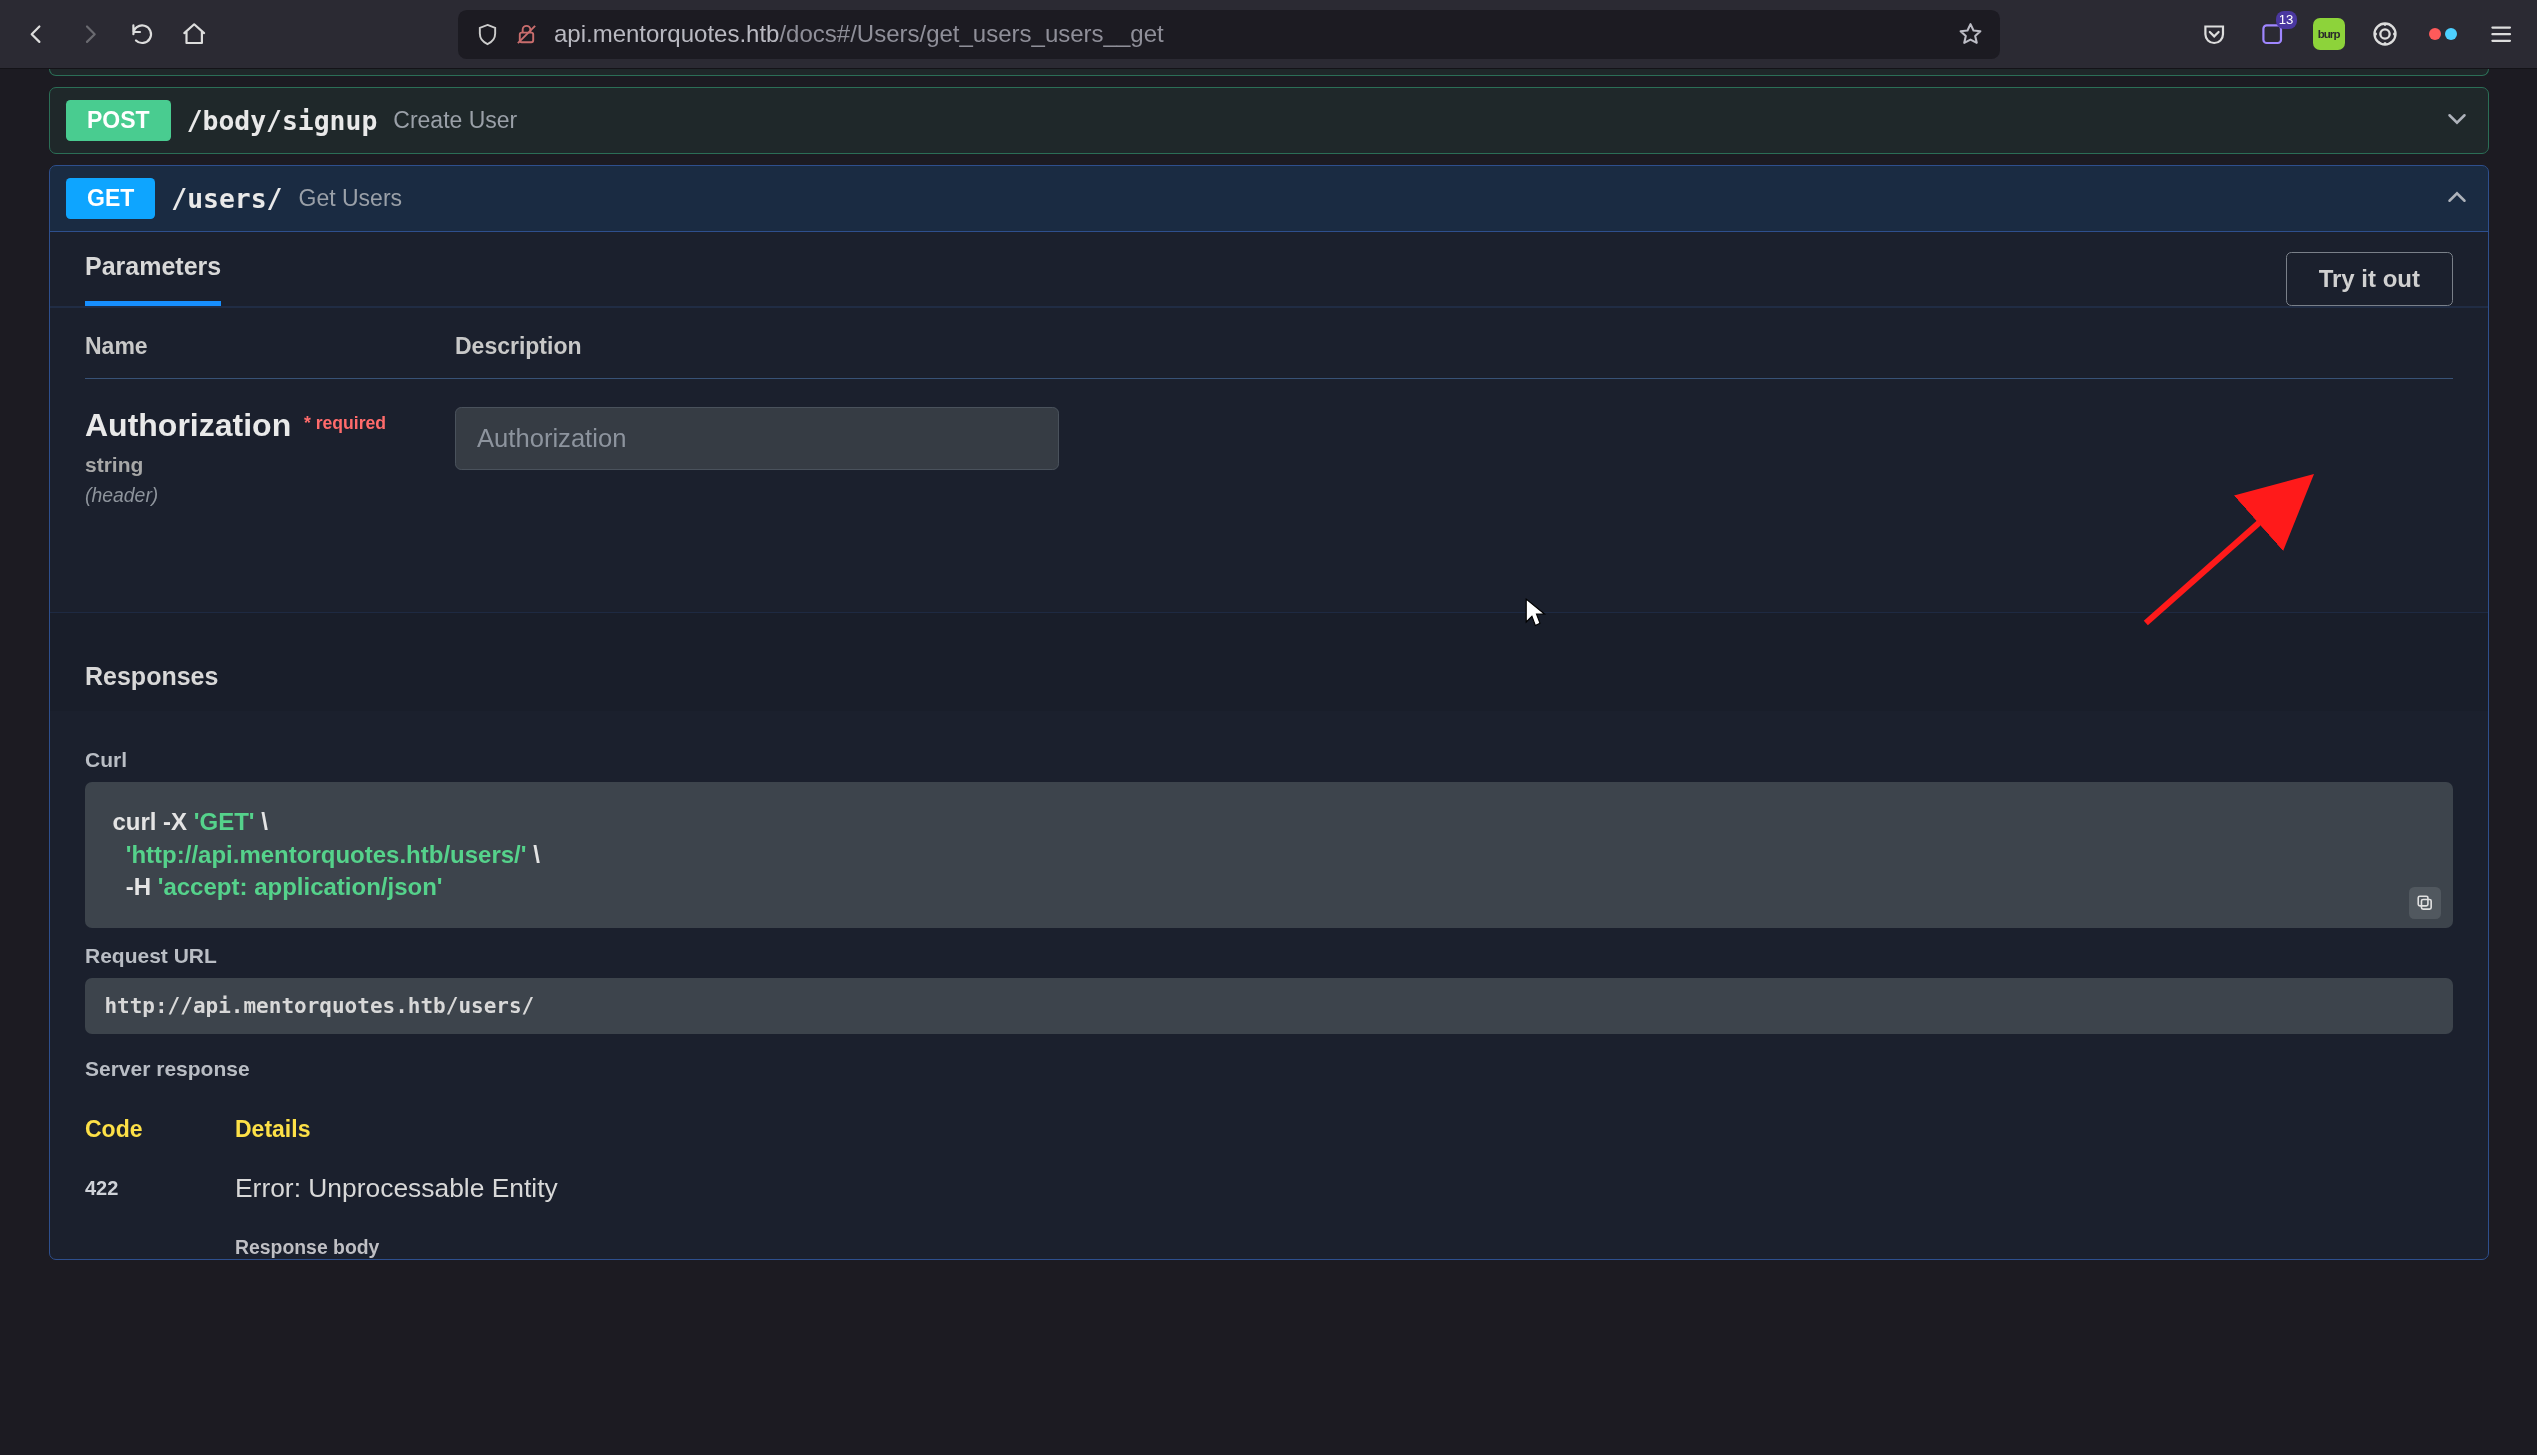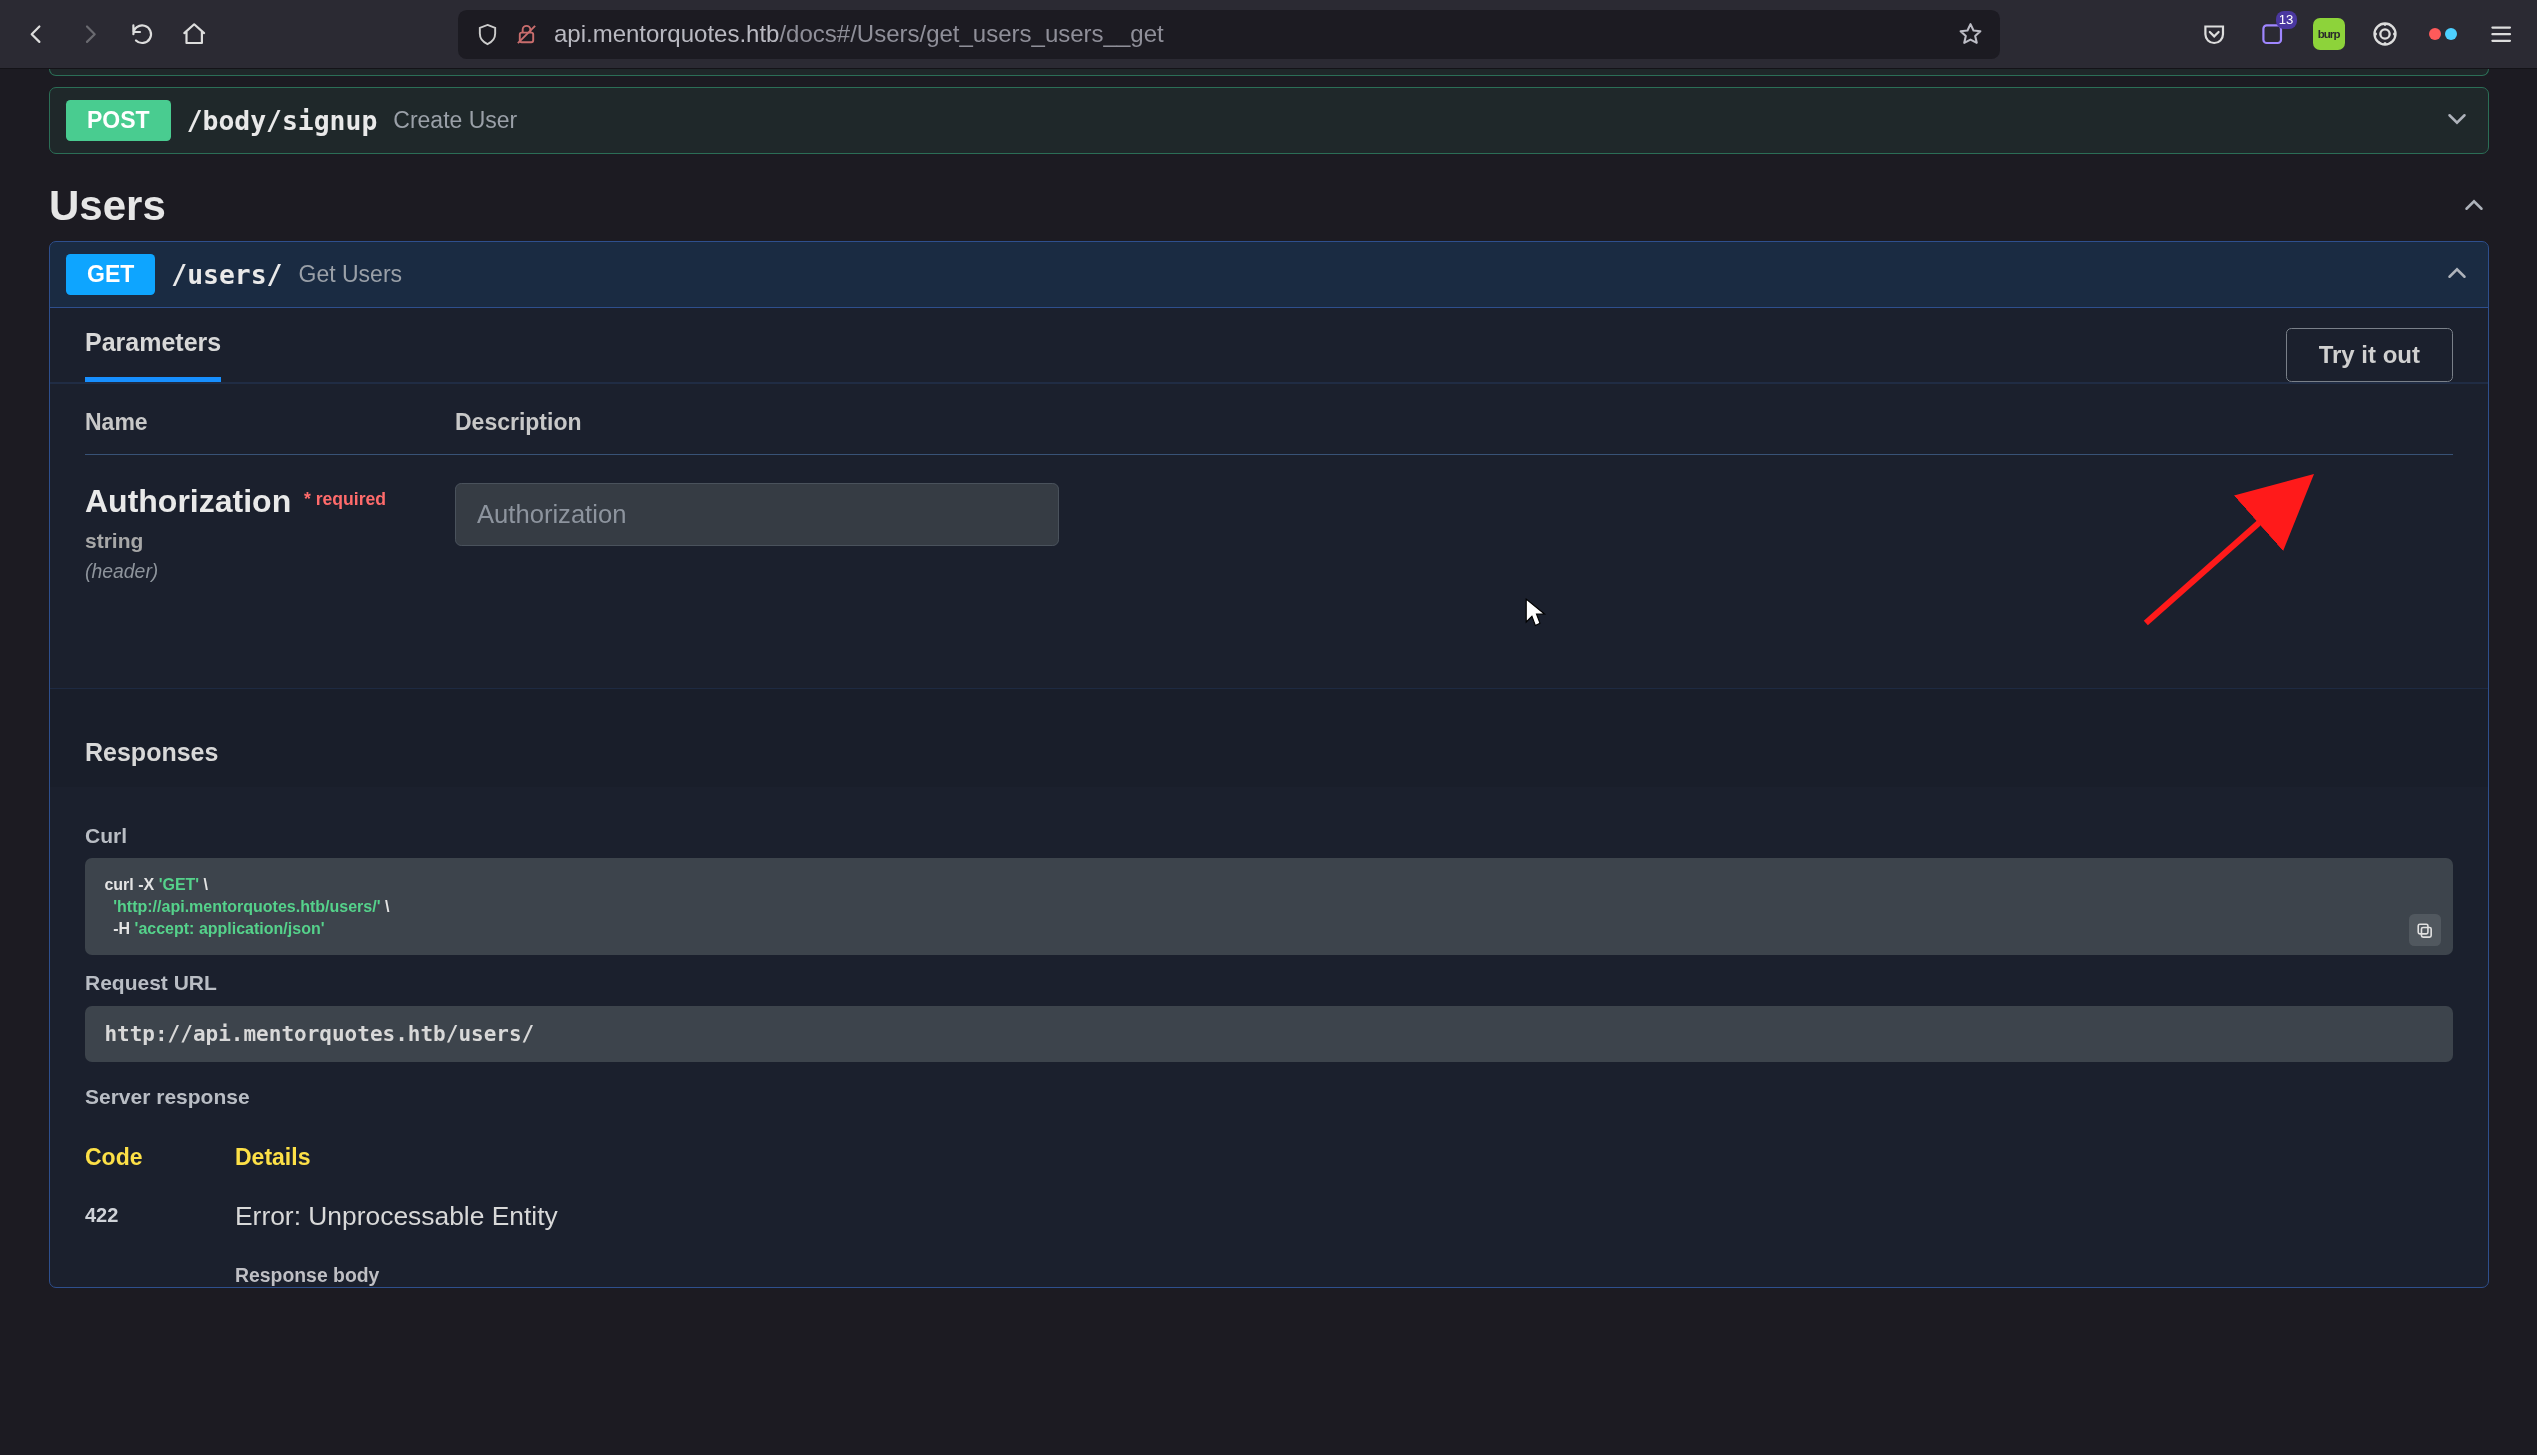--- a/index.html
+++ b/index.html
@@ -94,21 +94,21 @@
   .param-input::placeholder{color:#8d949e;}
 
   .resp-head{padding:49px 35px 19.4px 35px;font-size:25px;font-weight:700;color:#d8d8d8;
     background:rgba(0,0,0,.06);border-top:0.9px solid rgba(46,79,141,.25);}
 
   .sub{padding:21px 35px 0 35px;}
   .subtitle{font-size:21px;font-weight:800;color:#b9bdc4;margin:16px 0 10.6px 0;}
   .codeblock{background:#3d444c;border-radius:7px;padding:16px 19.4px;position:relative;}
   .codeblock .copy{position:absolute;right:12.3px;bottom:8.8px;width:32px;height:32px;
     border-radius:5.3px;display:flex;align-items:center;justify-content:center;color:#cfd2d8;background:#51585f;}
-  pre{margin:0;font-family:Consolas,Menlo,monospace;font-size:16px;line-height:1.35;color:#e4e4e4;font-weight:700;}
+  pre{margin:8px;font-family:Consolas,Menlo,monospace;font-size:24px;line-height:1.35;color:#e4e4e4;font-weight:700;}
   pre .s{color:#55d28b;}
 
   .urlblock{background:#3d444c;border-radius:7px;padding:16px 19.4px;font-family:Consolas,Menlo,monospace;font-size:21px;font-weight:700;}
 
   .resp-table{padding:10.6px 35px 0 35px;}
   .rt-head{display:flex;font-size:23px;font-weight:700;color:#fde047;padding:14px 0 19.4px 0;}
   .rt-code{width:150px;}
   .rt-row{display:flex;padding:10.6px 0 0 0;}
   .rt-row .code{width:150px;font-size:20px;font-weight:800;color:#cfd2d8;padding-top:3.5px;}
   .rt-row .details{font-size:26.4px;color:#d8d8d8;}
@@ -215,28 +215,20 @@
       <span class="path">/body/signup</span>
       <span class="summary">Create User</span>
       <span class="chev">
         <svg width="30" height="30" viewBox="0 0 24 24" fill="none">
             <path d="M6 9l6 6 6-6" stroke-width="2" stroke-linecap="round"></path>
           </svg>
       </span>
     </div>
   </div>
 
-  <div class="section-head">
-    <h2>Users</h2>
-    <span class="chev">
-      <svg width="30" height="30" viewBox="0 0 24 24" fill="none">
-          <path d="M6 15l6-6 6 6" stroke-width="2" stroke-linecap="round"></path>
-        </svg>
-    </span>
-  </div>
 
   <div class="op blue">
     <div class="op-bar">
       <span class="method">GET</span>
       <span class="path">/users/</span>
       <span class="summary">Get Users</span>
       <span class="chev">
         <svg width="30" height="30" viewBox="0 0 24 24" fill="none">
             <path d="M6 15l6-6 6 6" stroke-width="2" stroke-linecap="round"></path>
           </svg>

